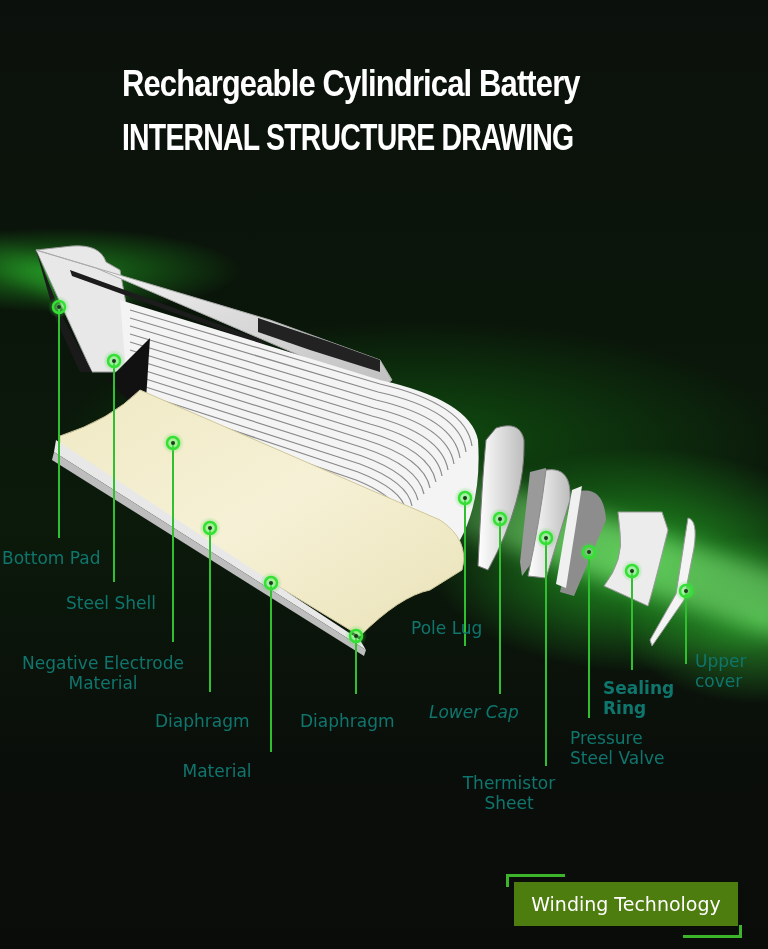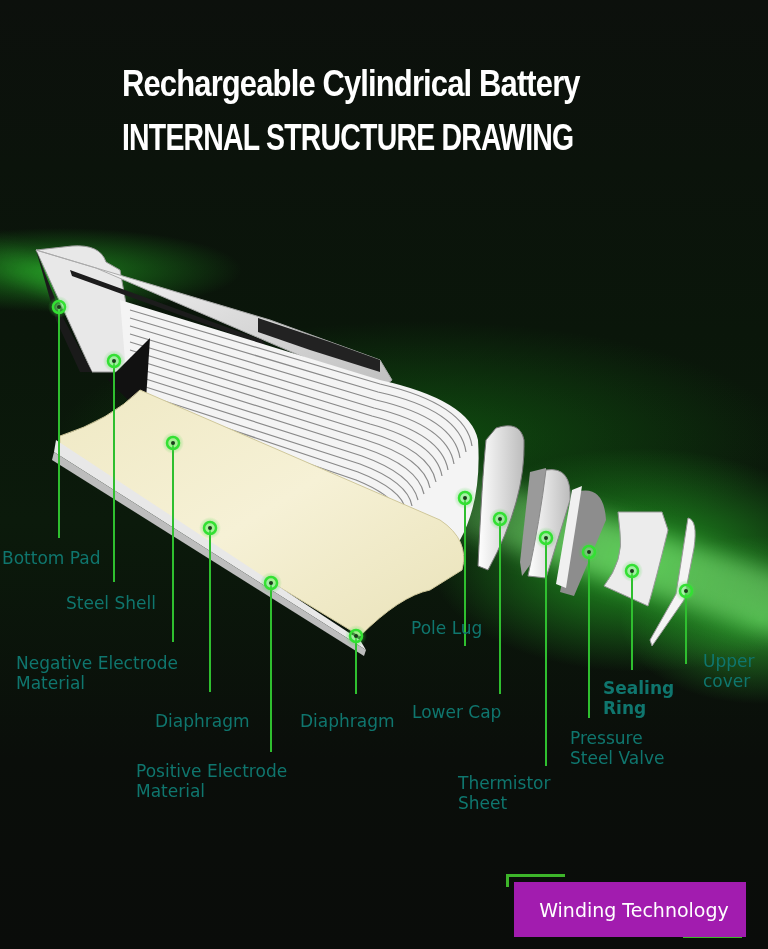--- a/index.html
+++ b/index.html
@@ -39,34 +39,34 @@
     color: #ffffff; font-family: "Liberation Sans", sans-serif; font-weight: 700;
     font-size: 36px; line-height: 40px; letter-spacing: -1px;
     transform: scaleX(0.79); transform-origin: left top;
     white-space: nowrap;
   }
   svg.art { position: absolute; left: 0; top: 0; }
   .label {
     position: absolute; color: #0f766e; font-size: 17px; line-height: 20px;
     white-space: nowrap;
   }
-  .label.right { text-align: left; }
+  .label.right { text-align: center; }
   .badge-wrap { position: absolute; left: 506px; top: 874px; width: 236px; height: 64px; }
   .badge-corner-tl {
     position: absolute; left: 0; top: 0; width: 56px; height: 10px;
     border-top: 3px solid #3db52a; border-left: 3px solid #3db52a;
   }
   .badge-corner-br {
     position: absolute; right: 0; bottom: 0; width: 56px; height: 10px;
     border-bottom: 3px solid #3db52a; border-right: 3px solid #3db52a;
   }
   .badge {
-    position: absolute; left: 8px; top: 8px; width: 224px; height: 55px;
-    background: #a21caf; color: #ffffff; font-size: 19px;
-    display: flex; align-items: center; justify-content: center; padding-left: 8px;
+    position: absolute; left: 8px; top: 8px; width: 224px; height: 44px;
+    background: #4d7c0f; color: #ffffff; font-size: 19px;
+    display: flex; align-items: center; justify-content: center;
   }
 </style>
 </head>
 <body>
 
 <div class="bg"></div>
 <div class="beam2"></div>
 <div class="beam"></div>
 
 <div class="title">Rechargeable Cylindrical Battery</div>
@@ -236,39 +236,38 @@
 </svg>
 
 <div class="label" style="left:2px; top:548px;">Bottom Pad</div>
 <div class="label" style="left:66px; top:593px;">Steel Shell</div>
 <div class="label right" style="left:16px; top:653px; width:174px;">
   <div>Negative Electrode</div>
   <div>Material</div>
 </div>
 <div class="label" style="left:155px; top:711px;">Diaphragm</div>
 <div class="label right" style="left:136px; top:761px; width:162px;">
-  <div>Positive Electrode</div>
   <div>Material</div>
 </div>
 <div class="label" style="left:300px; top:711px;">Diaphragm</div>
 <div class="label" style="left:411px; top:618px;">Pole Lug</div>
-<div class="label" style="left:412px; top:702px;">Lower Cap</div>
+<div class="label" style="left:429px; top:702px;font-style:italic;">Lower Cap</div>
 <div class="label right" style="left:458px; top:773px; width:102px;">
   <div>Thermistor</div>
   <div>Sheet</div>
 </div>
 <div class="label" style="left:570px; top:728px;">
   <div>Pressure</div>
   <div>Steel Valve</div>
 </div>
 <div class="label" style="left:603px; top:678px;font-weight:bold;">
   <div>Sealing</div>
   <div>Ring</div>
 </div>
-<div class="label" style="left:695px; top:651px;margin-left:8px;">
+<div class="label" style="left:695px; top:651px;">
   <div>Upper</div>
   <div>cover</div>
 </div>
 
 <div class="badge-wrap">
   <div class="badge-corner-tl"></div>
   <div class="badge-corner-br"></div>
   <div class="badge">Winding Technology</div>
 </div>
 

